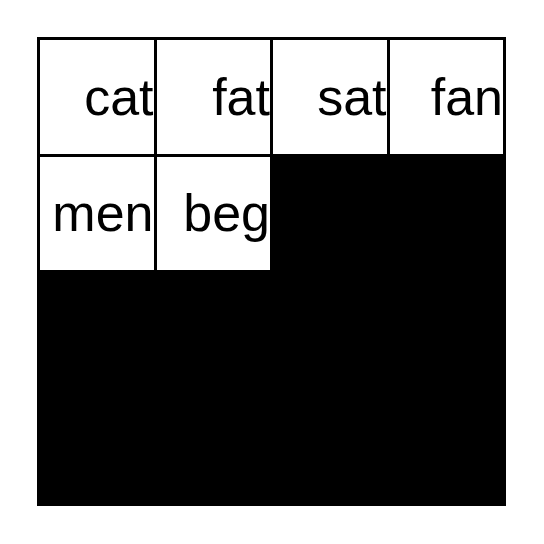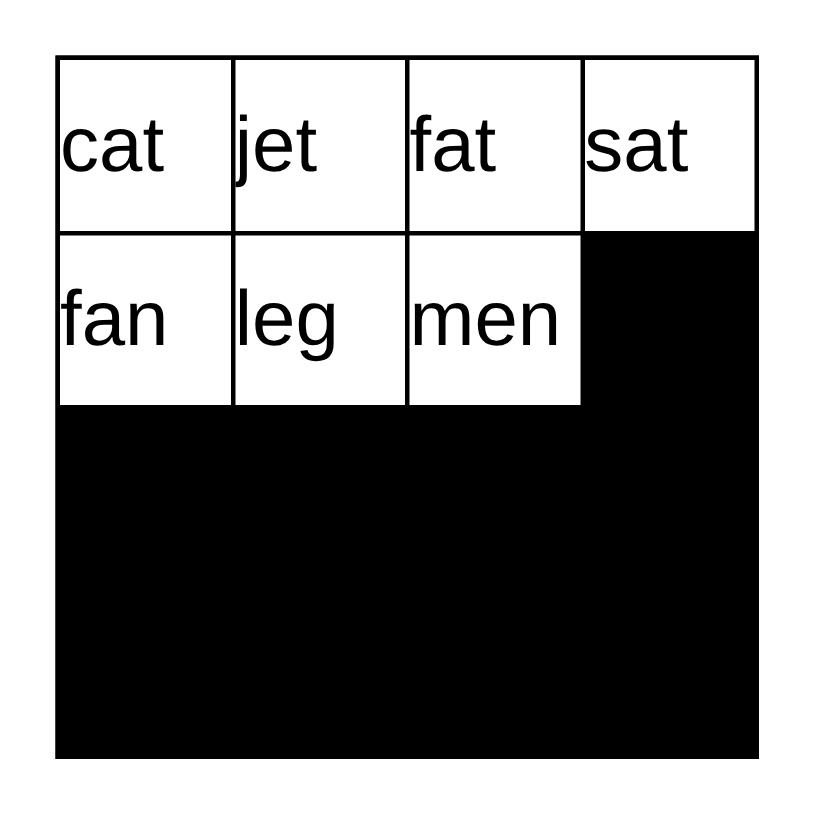--- a/index.html
+++ b/index.html
@@ -26,21 +26,21 @@
     grid-template-rows: repeat(4, 1fr);
     background: #000000;
     border: 3px solid #000000;
     gap: 3px;
   }
 
   .bingo-cell {
     background: #ffffff;
     display: flex;
     align-items: center;
-    justify-content: flex-start;
+    justify-content: flex-end;
     overflow: hidden;
   }
 
   .bingo-word {
     font-size: 52px;
     line-height: 1;
     color: #000000;
     font-weight: 400;
     letter-spacing: 0px;
     white-space: nowrap;
@@ -48,34 +48,31 @@
 </style>
 </head>
 <body>
 
 <div id="bingo-card">
 
   <div class="bingo-cell">
     <span class="bingo-word">cat</span>
   </div>
   <div class="bingo-cell">
-    <span class="bingo-word">jet</span>
-  </div>
-  <div class="bingo-cell">
     <span class="bingo-word">fat</span>
   </div>
 
   <div class="bingo-cell">
     <span class="bingo-word">sat</span>
   </div>
   <div class="bingo-cell">
     <span class="bingo-word">fan</span>
   </div>
-  <div class="bingo-cell">
-    <span class="bingo-word">leg</span>
-  </div>
 
   <div class="bingo-cell">
     <span class="bingo-word">men</span>
+  </div>
+  <div class="bingo-cell">
+    <span class="bingo-word">beg</span>
   </div>
 
 
 </div>
 
 </body></html>

